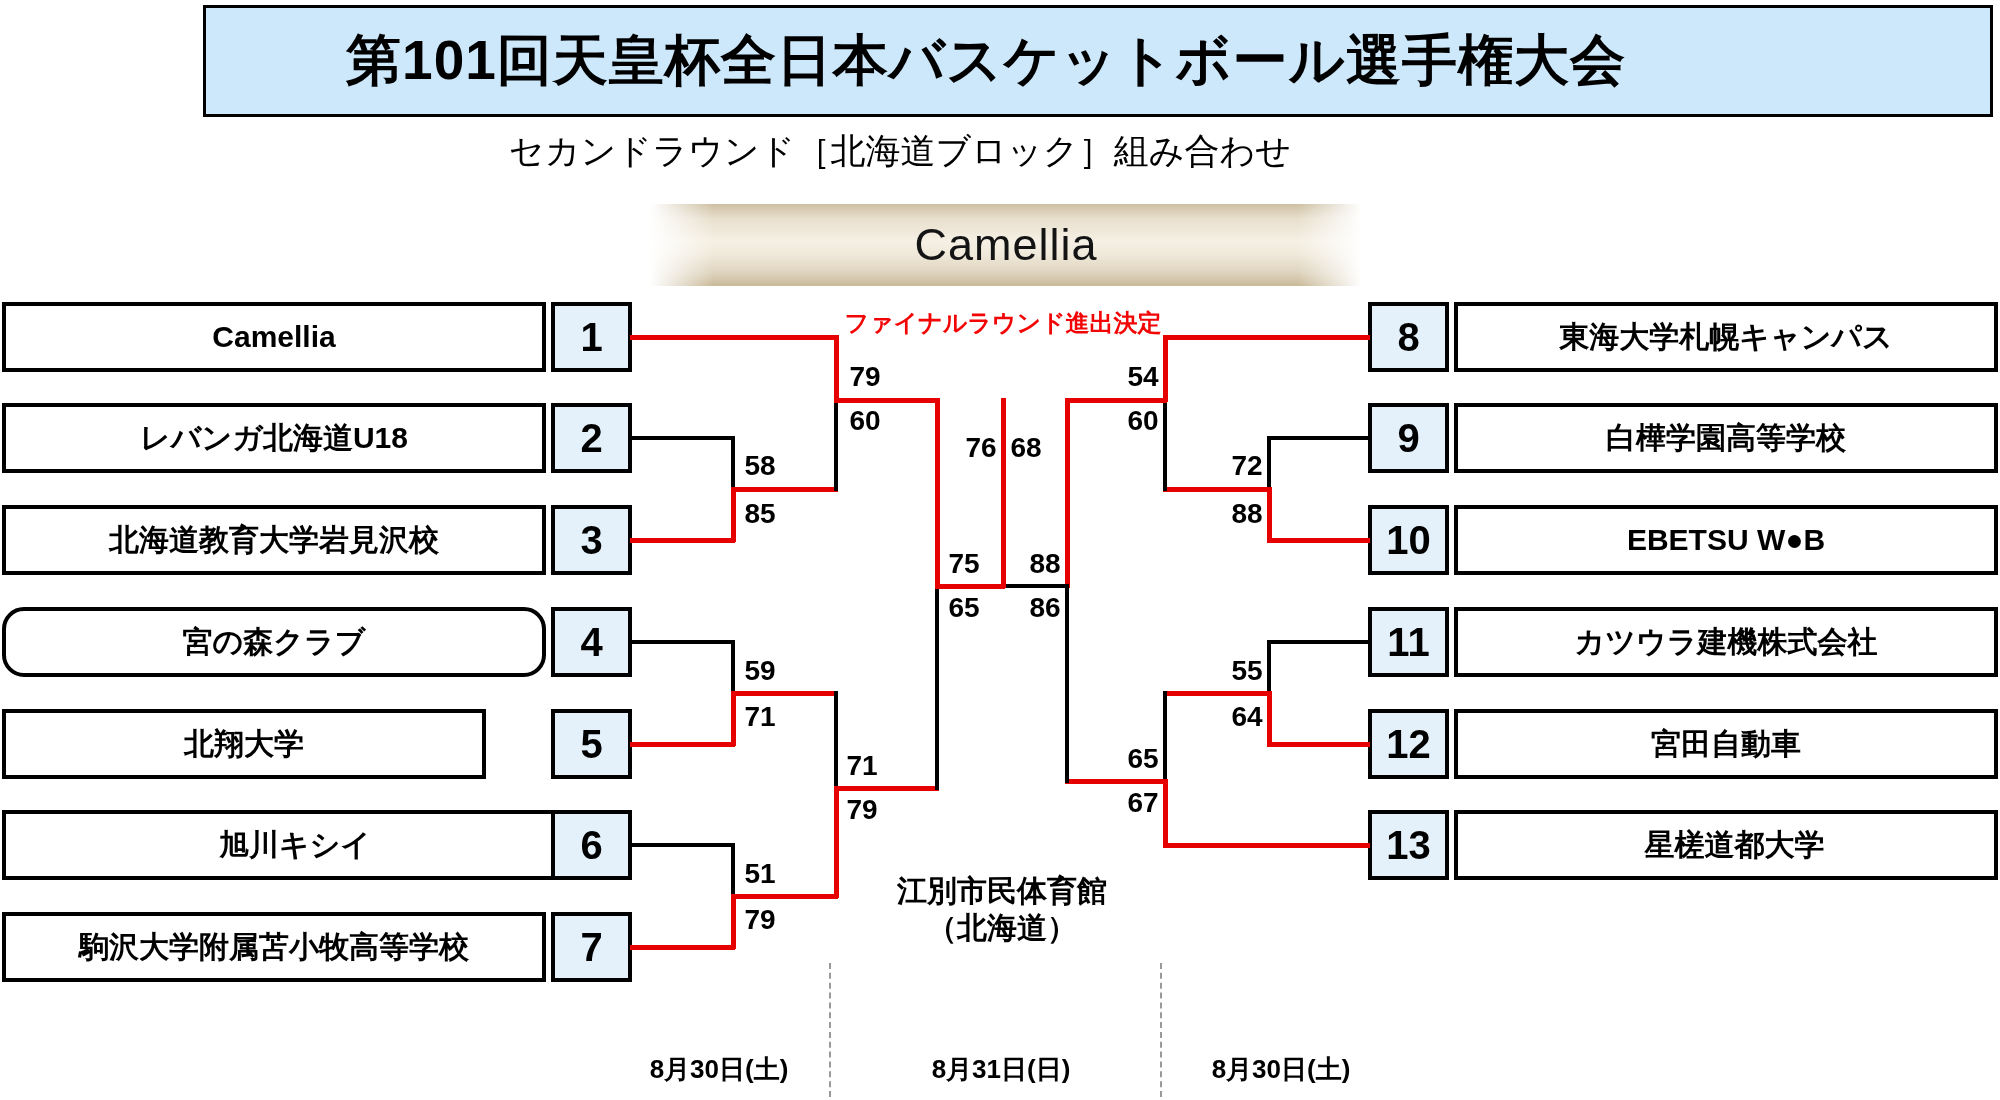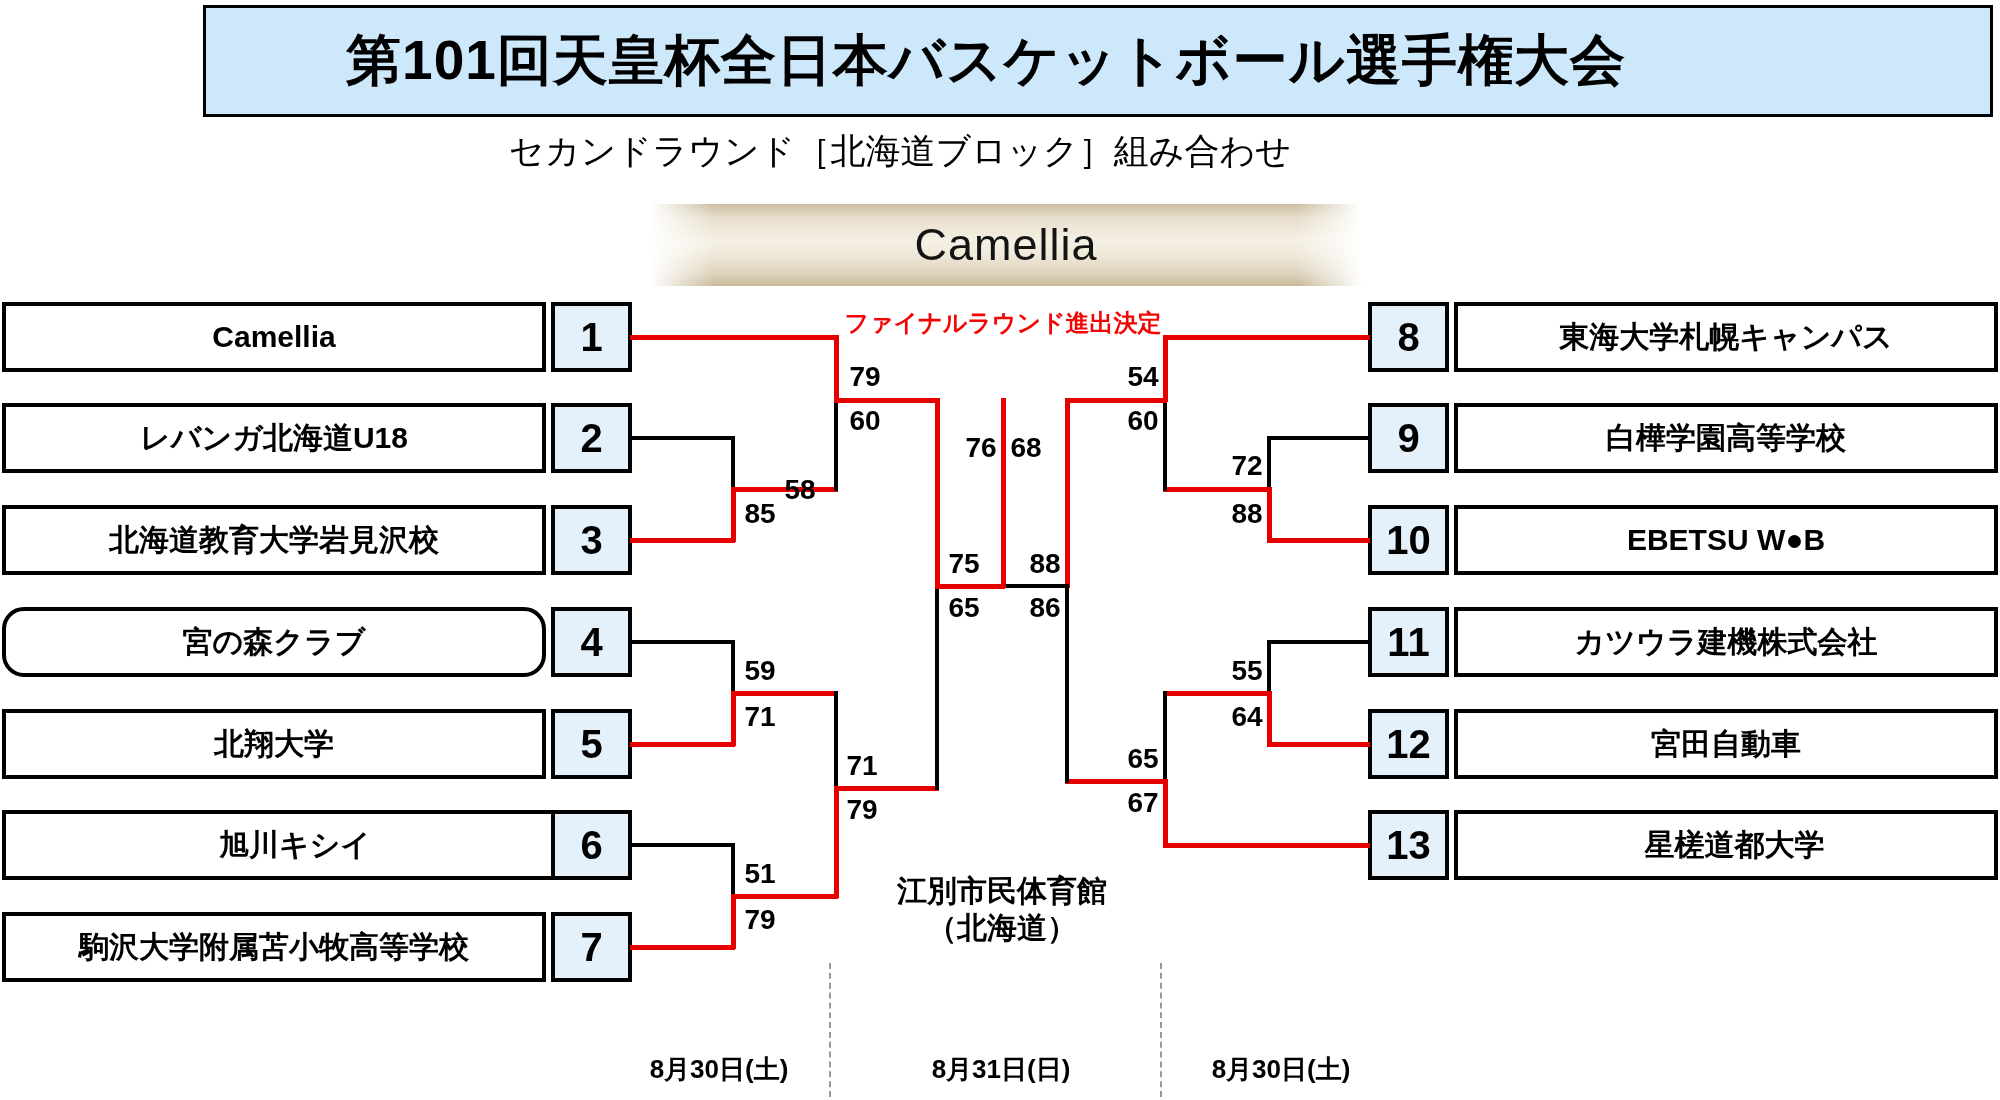--- a/index.html
+++ b/index.html
@@ -82,21 +82,21 @@
 
   <div id="bracket-layer">
       <div class="tbox name" style="left: 2px; top: 302px; width: 544px;">Camellia</div>
       <div class="tbox num" style="left: 551px; top: 302px; width: 81px; background: rgb(228, 241, 251);">1</div>
       <div class="tbox name" style="left: 2px; top: 403px; width: 544px;">レバンガ北海道U18</div>
       <div class="tbox num" style="left: 551px; top: 403px; width: 81px; background: rgb(228, 241, 251);">2</div>
       <div class="tbox name" style="left: 2px; top: 505px; width: 544px;">北海道教育大学岩見沢校</div>
       <div class="tbox num" style="left: 551px; top: 505px; width: 81px; background: rgb(228, 241, 251);">3</div>
       <div class="tbox name" style="left: 2px; top: 607px; width: 544px; border-radius: 22px;">宮の森クラブ</div>
       <div class="tbox num" style="left: 551px; top: 607px; width: 81px; background: rgb(228, 241, 251);">4</div>
-      <div class="tbox name" style="left: 2px; top: 709px; width: 544px;">北翔大学</div>
+      <div class="tbox name" style="left: 2px; top: 709px; width: 484px;">北翔大学</div>
       <div class="tbox num" style="left: 551px; top: 709px; width: 81px; background: rgb(228, 241, 251);">5</div>
       <div class="tbox name" style="left: 2px; top: 810px; width: 586px;">旭川キシイ</div>
       <div class="tbox num" style="left: 551px; top: 810px; width: 81px; background: rgb(228, 241, 251);">6</div>
       <div class="tbox name" style="left: 2px; top: 912px; width: 544px;">駒沢大学附属苫小牧高等学校</div>
       <div class="tbox num" style="left: 551px; top: 912px; width: 81px; background: rgb(228, 241, 251);">7</div>
       <div class="tbox num" style="left: 1368px; top: 302px; width: 81px; background: rgb(228, 241, 251);">8</div>
       <div class="tbox name" style="left: 1454px; top: 302px; width: 544px;">東海大学札幌キャンパス</div>
       <div class="tbox num" style="left: 1368px; top: 403px; width: 81px; background: rgb(228, 241, 251);">9</div>
       <div class="tbox name" style="left: 1454px; top: 403px; width: 544px;">白樺学園高等学校</div>
       <div class="tbox num" style="left: 1368px; top: 505px; width: 81px; background: rgb(228, 241, 251);">10</div>
@@ -147,21 +147,21 @@
       <div class="seg" style="position: absolute; left: 1266.5px; top: 691px; width: 5px; height: 55px; background: rgb(230, 0, 0);"></div>
       <div class="seg" style="position: absolute; left: 1163px; top: 690.5px; width: 108px; height: 5px; background: rgb(230, 0, 0);"></div>
       <div class="seg" style="position: absolute; left: 1162.5px; top: 335px; width: 5px; height: 67px; background: rgb(230, 0, 0);"></div>
       <div class="seg" style="position: absolute; left: 1163px; top: 398px; width: 4px; height: 93px; background: rgb(0, 0, 0);"></div>
       <div class="seg" style="position: absolute; left: 1065px; top: 397.5px; width: 102px; height: 5px; background: rgb(230, 0, 0);"></div>
       <div class="seg" style="position: absolute; left: 1163px; top: 691px; width: 4px; height: 92px; background: rgb(0, 0, 0);"></div>
       <div class="seg" style="position: absolute; left: 1162.5px; top: 779px; width: 5px; height: 68px; background: rgb(230, 0, 0);"></div>
       <div class="seg" style="position: absolute; left: 1065px; top: 778.5px; width: 102px; height: 5px; background: rgb(230, 0, 0);"></div>
       <div class="seg" style="position: absolute; left: 1064.5px; top: 398px; width: 5px; height: 190px; background: rgb(230, 0, 0);"></div>
       <div class="seg" style="position: absolute; left: 1065px; top: 584px; width: 4px; height: 199px; background: rgb(0, 0, 0);"></div>
-      <div class="score" style="left: 800px; top: 466px; margin-top: 24px;">58</div>
+      <div class="score" style="left: 760px; top: 466px;">58</div>
       <div class="score" style="left: 760px; top: 514px;">85</div>
       <div class="score" style="left: 760px; top: 671px;">59</div>
       <div class="score" style="left: 760px; top: 717px;">71</div>
       <div class="score" style="left: 760px; top: 874px;">51</div>
       <div class="score" style="left: 760px; top: 920px;">79</div>
       <div class="score" style="left: 865px; top: 377px;">79</div>
       <div class="score" style="left: 865px; top: 421px;">60</div>
       <div class="score" style="left: 862px; top: 766px;">71</div>
       <div class="score" style="left: 862px; top: 810px;">79</div>
       <div class="score" style="left: 964px; top: 564px;">75</div>

